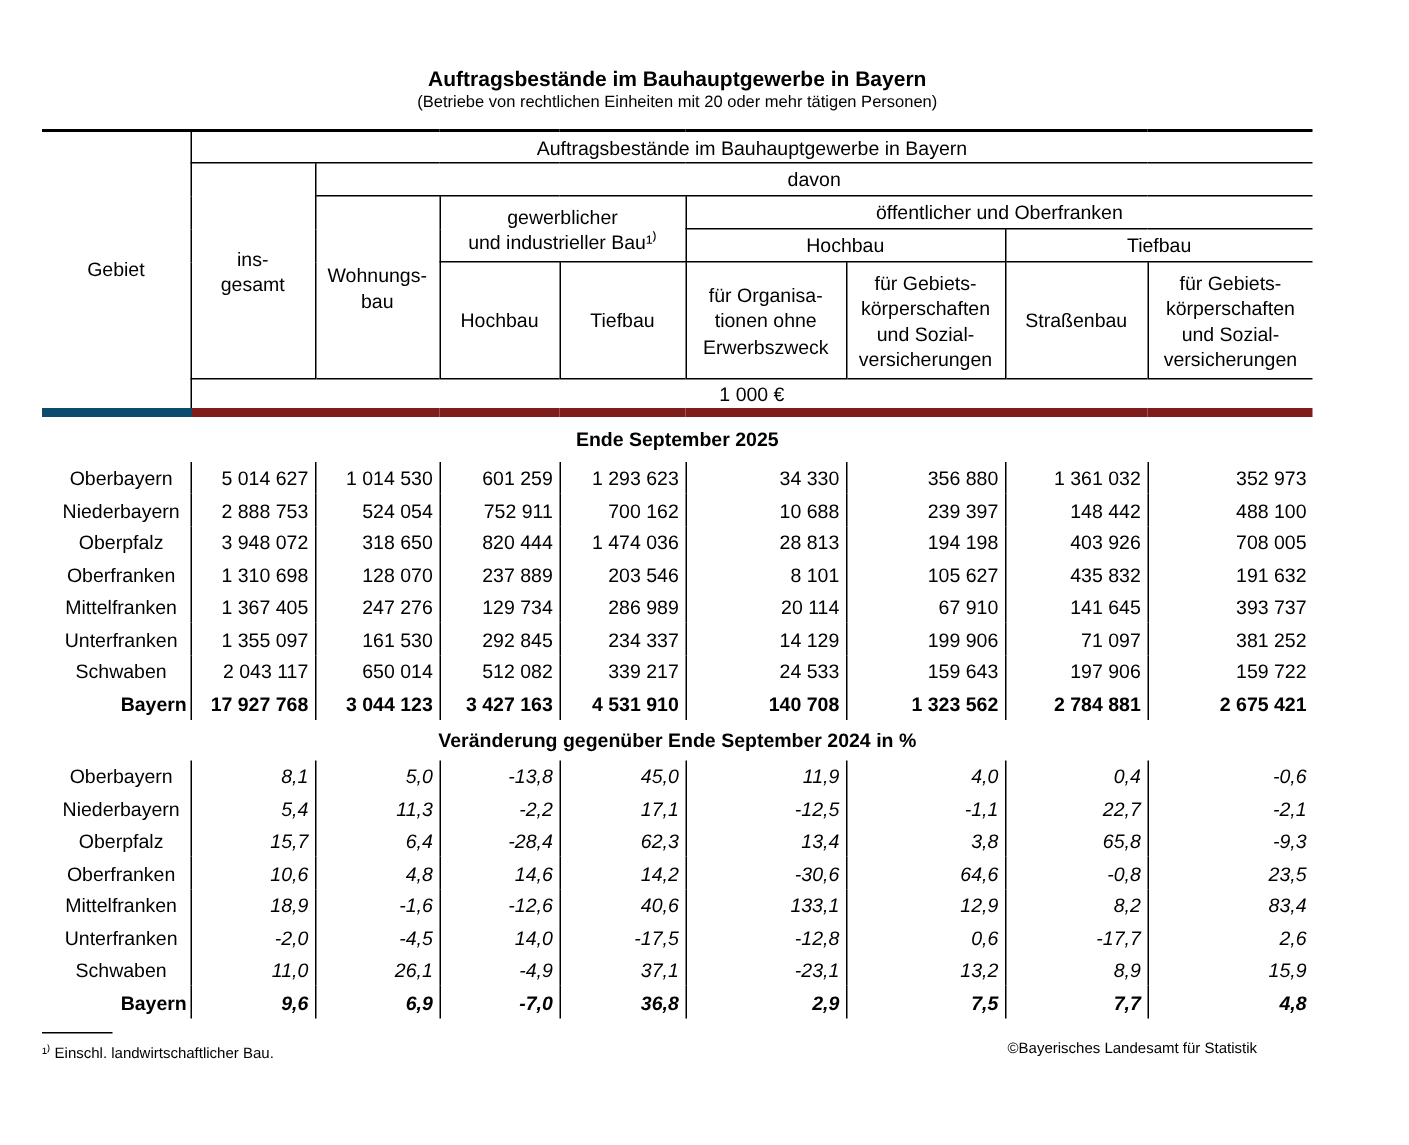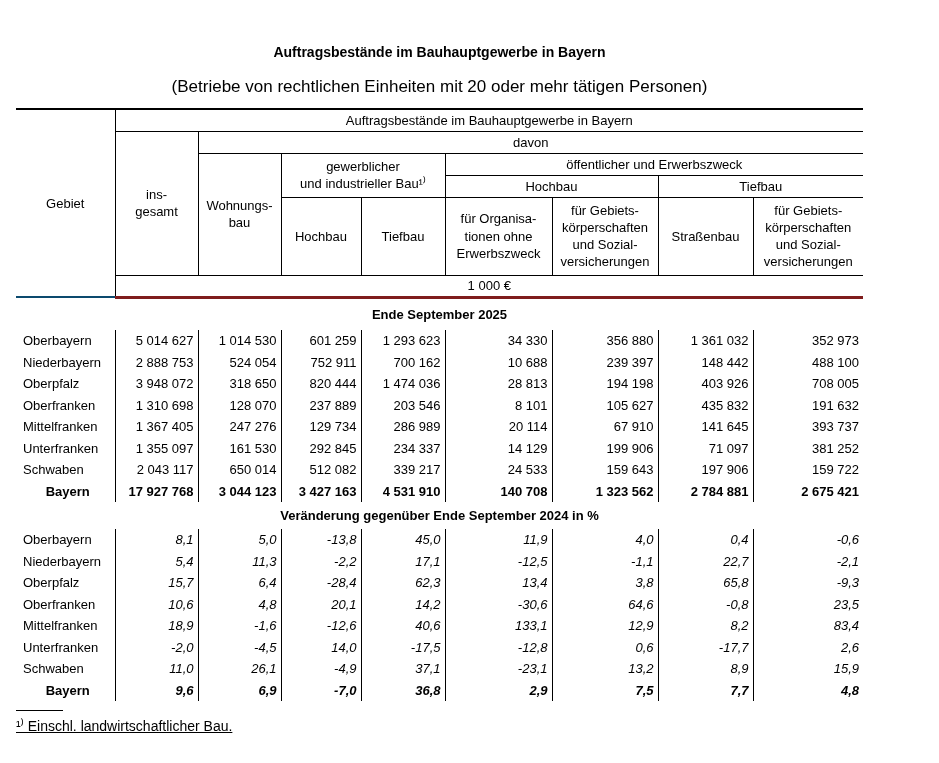--- a/index.html
+++ b/index.html
@@ -1,52 +1,52 @@
 <!DOCTYPE html>
 <html><head>
 <meta charset="utf-8">
 <style>
   html,body{margin:0;padding:0;}
   body{
     width:939px;height:763px;background:#ffffff;color:#000;
     font-family:"Liberation Sans", sans-serif;
     position:relative;overflow:hidden;
   }
-  .doc{position:absolute;left:16px;top:44px;width:847px;}
+  .doc{position:absolute;left:28px;top:44px;width:847px;}
   .title{text-align:center;font-weight:bold;font-size:14px;line-height:1.2;}
-  .subtitle{text-align:center;font-size:17px;margin-top:16px;line-height:1.2;}
+  .subtitle{text-align:center;font-size:11px;margin-top:1px;line-height:1.2;}
   table.stat{
     border-collapse:collapse;table-layout:fixed;width:847px;
     margin-top:11px;font-size:13px;
   }
   td{padding:0;vertical-align:middle;overflow:hidden;}
   
   td.hd{text-align:center;white-space:pre-line;line-height:1.32;font-weight:normal;}
   tr.hr1 td{border-top:2px solid #000;}
   tr.hr1,tr.hr2,tr.hr3,tr.hr4,tr.hr6{height:22px;}
   tr.hr5{height:78px;}
   .br{border-right:1px solid #000;}
   .bb{border-bottom:1px solid #000;}
   .bt{border-top:1px solid #000;}
-  .bb2{border-bottom:3px solid #7f1d1d;}
-  td.gebiet{border-bottom:2px solid #0c4a6e;}
+  .bb2{border-bottom:6px solid #7f1d1d;}
+  td.gebiet{border-bottom:6px solid #0c4a6e;}
   
   tr.sect td{text-align:center;font-weight:bold;border:none;margin-top:41px;}
   tr.s1h{height:33px;}
   tr.s2h{height:27px;}
   
   tr.d{height:21.5px;}
-  td.region{text-align:left;padding-left:7px;white-space:nowrap;}
+  td.region{text-align:center;padding-left:7px;white-space:nowrap;}
   td.num{text-align:right;padding-right:4px;white-space:nowrap;}
   tr.total td{font-weight:bold;}
-  tr.total td.region{text-align:center;padding-right:2px;}
+  tr.total td.region{text-align:right;padding-right:2px;}
   tbody.pct td.num{font-style:italic;}
   
   .footnote-rule{width:47px;border-top:1px solid #000;margin-top:9px;}
-  .footer{display:flex;justify-content:space-between;margin-top:5px;font-size:14px;text-decoration:underline;}
+  .footer{display:flex;justify-content:space-between;margin-top:5px;font-size:10px;}
   .footer .copyright{margin-right:37px;}
 </style>
 </head>
 <body>
 
 <div class="doc">
   <div class="title">Auftragsbestände im Bauhauptgewerbe in Bayern</div>
   <div class="subtitle">(Betriebe von rechtlichen Einheiten mit 20 oder mehr tätigen Personen)</div>
 
   <table class="stat">
@@ -69,21 +69,21 @@
       <tr class="hr2">
         <td class="hd br" rowspan="4">ins-
 gesamt</td>
         <td class="hd bb" colspan="7">davon</td>
       </tr>
       <tr class="hr3">
         <td class="hd br" rowspan="3">Wohnungs-
 bau</td>
         <td class="hd br bb" colspan="2" rowspan="2">gewerblicher
 und industrieller Bau¹⁾</td>
-        <td class="hd bb" colspan="4">öffentlicher und Erwerbszweck</td>
+        <td class="hd bb" colspan="4">öffentlicher und Oberfranken</td>
       </tr>
       <tr class="hr4">
         <td class="hd br bb" colspan="2">Hochbau</td>
         <td class="hd bb" colspan="2">Tiefbau</td>
       </tr>
       <tr class="hr5">
         <td class="hd br">Hochbau</td>
         <td class="hd br">Tiefbau</td>
         <td class="hd br">für Organisa-
 tionen ohne
@@ -231,21 +231,21 @@
         <td class="num br">62,3</td>
         <td class="num br">13,4</td>
         <td class="num br">3,8</td>
         <td class="num br">65,8</td>
         <td class="num">-9,3</td>
       </tr>
       <tr class="d">
         <td class="region br">Oberfranken</td>
         <td class="num br">10,6</td>
         <td class="num br">4,8</td>
-        <td class="num br">20,1</td>
+        <td class="num br">14,6</td>
         <td class="num br">14,2</td>
         <td class="num br">-30,6</td>
         <td class="num br">64,6</td>
         <td class="num br">-0,8</td>
         <td class="num">23,5</td>
       </tr>
       <tr class="d">
         <td class="region br">Mittelfranken</td>
         <td class="num br">18,9</td>
         <td class="num br">-1,6</td>
@@ -288,14 +288,15 @@
         <td class="num br">7,5</td>
         <td class="num br">7,7</td>
         <td class="num">4,8</td>
       </tr>
     </tbody>
   </table>
 
   <div class="footnote-rule"></div>
   <div class="footer">
     <span class="footnote">¹⁾ Einschl. landwirtschaftlicher Bau.</span>
+    <span class="copyright">©Bayerisches Landesamt für Statistik</span>
   </div>
 </div>
 
 </body></html>

